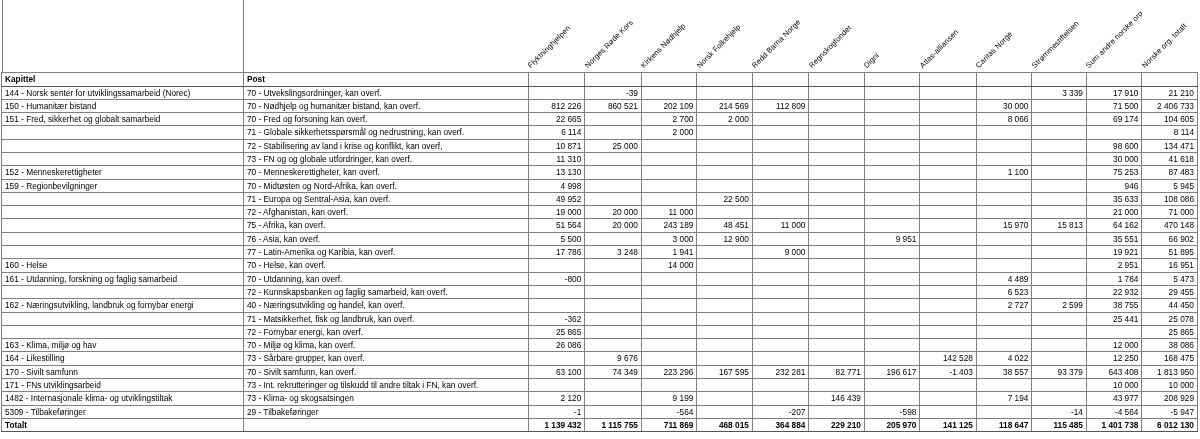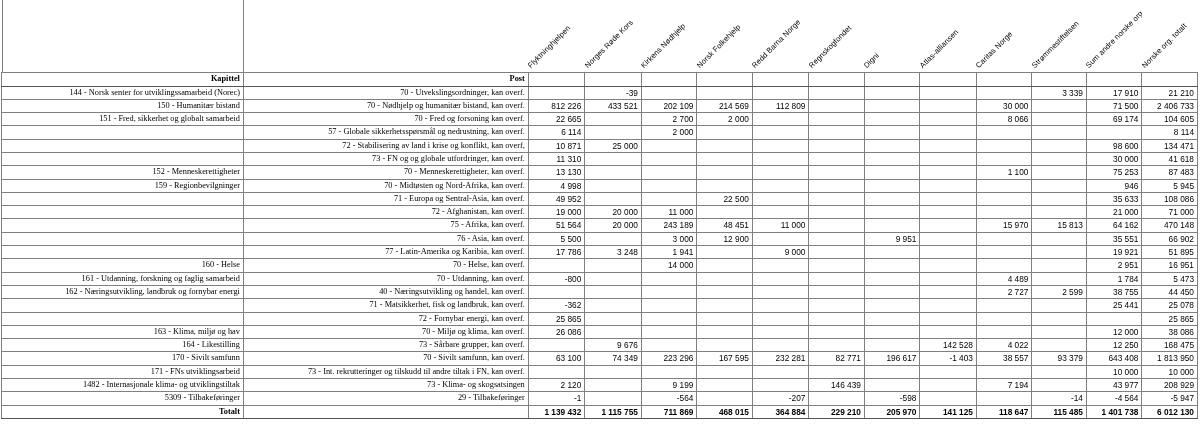--- a/index.html
+++ b/index.html
@@ -77,21 +77,21 @@
     width: 1px;
     background: #808080;
   }
   
   tr.labelrow td {
     font-weight: bold;
     border-top: 1px solid #808080;
     border-bottom: 1px solid #555;
     height: 14px;
   }
-  td.txt { text-align: right; font-family: Liberation Serif, serif; }
+  td.txt { text-align: left; }
   td.num { text-align: right; }
   td.chap {
     border-bottom: none;
     border-top: 1px solid #555;
   }
   td.chap-blank {
     border-top: none;
     border-bottom: none;
   }
   tr.total td {
@@ -221,21 +221,21 @@
           <td class="num"></td>
           <td class="num"></td>
           <td class="num">3 339</td>
           <td class="num">17 910</td>
           <td class="num">21 210</td>
         </tr>
         <tr>
           <td class="txt chap">150 - Humanitær bistand</td>
           <td class="txt">70 - Nødhjelp og humanitær bistand, kan overf.</td>
           <td class="num">812 226</td>
-          <td class="num">433 521</td>
+          <td class="num">860 521</td>
           <td class="num">202 109</td>
           <td class="num">214 569</td>
           <td class="num">112 809</td>
           <td class="num"></td>
           <td class="num"></td>
           <td class="num"></td>
           <td class="num">30 000</td>
           <td class="num"></td>
           <td class="num">71 500</td>
           <td class="num">2 406 733</td>
@@ -251,21 +251,21 @@
           <td class="num"></td>
           <td class="num"></td>
           <td class="num"></td>
           <td class="num">8 066</td>
           <td class="num"></td>
           <td class="num">69 174</td>
           <td class="num">104 605</td>
         </tr>
         <tr>
           <td class="txt chap-blank"></td>
-          <td class="txt">57 - Globale sikkerhetsspørsmål og nedrustning, kan overf.</td>
+          <td class="txt">71 - Globale sikkerhetsspørsmål og nedrustning, kan overf.</td>
           <td class="num">6 114</td>
           <td class="num"></td>
           <td class="num">2 000</td>
           <td class="num"></td>
           <td class="num"></td>
           <td class="num"></td>
           <td class="num"></td>
           <td class="num"></td>
           <td class="num"></td>
           <td class="num"></td>
@@ -440,20 +440,36 @@
           <td class="num"></td>
           <td class="num"></td>
           <td class="num"></td>
           <td class="num"></td>
           <td class="num"></td>
           <td class="num"></td>
           <td class="num">4 489</td>
           <td class="num"></td>
           <td class="num">1 784</td>
           <td class="num">5 473</td>
+        </tr>
+        <tr>
+          <td class="txt chap-blank"></td>
+          <td class="txt">72 - Kunnskapsbanken og faglig samarbeid, kan overf.</td>
+          <td class="num"></td>
+          <td class="num"></td>
+          <td class="num"></td>
+          <td class="num"></td>
+          <td class="num"></td>
+          <td class="num"></td>
+          <td class="num"></td>
+          <td class="num"></td>
+          <td class="num">6 523</td>
+          <td class="num"></td>
+          <td class="num">22 932</td>
+          <td class="num">29 455</td>
         </tr>
         <tr>
           <td class="txt chap">162 - Næringsutvikling, landbruk og fornybar energi</td>
           <td class="txt">40 - Næringsutvikling og handel, kan overf.</td>
           <td class="num"></td>
           <td class="num"></td>
           <td class="num"></td>
           <td class="num"></td>
           <td class="num"></td>
           <td class="num"></td>

